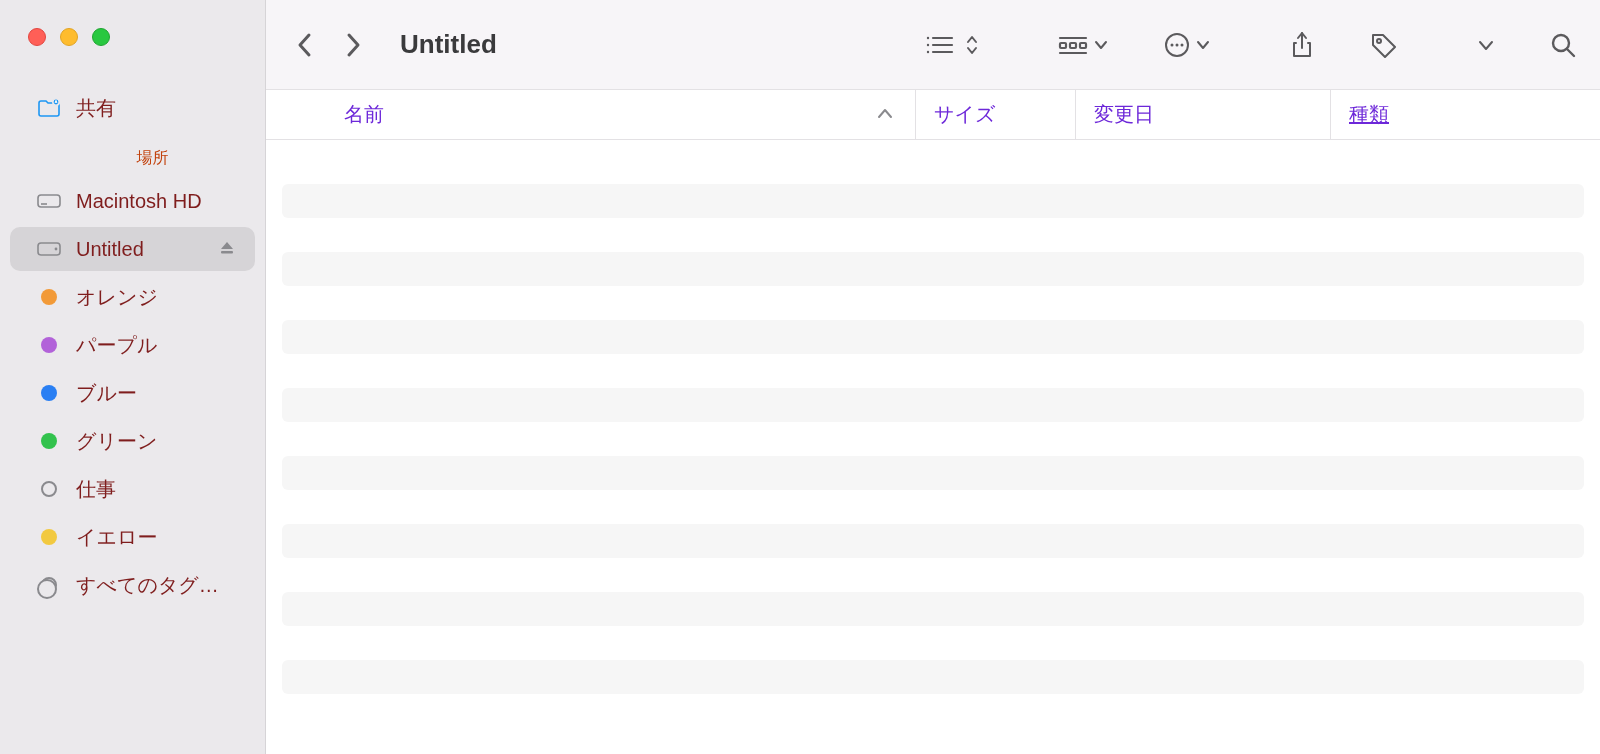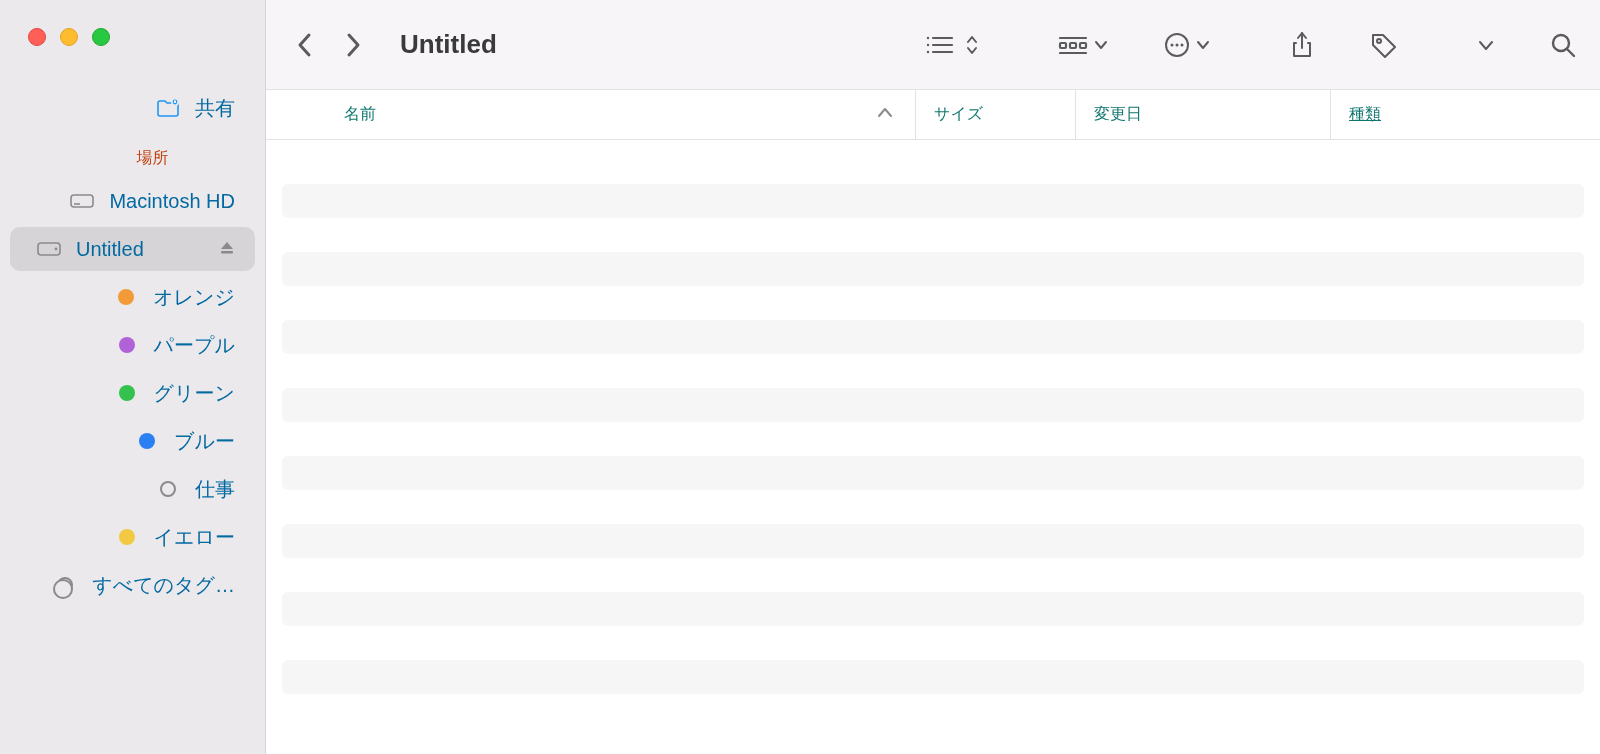--- a/index.html
+++ b/index.html
@@ -35,24 +35,23 @@
 .tl.amber { background: #febc2e; border:1px solid #e1a425;}
 .tl.green { background: #28c840; border:1px solid #20a532;}
 
 .side-item {
   display: flex;
   align-items: center;
   gap: 14px;
   height: 44px;
   padding: 0 20px 0 26px;
   font-size: 20px;
-  color: #0369a1;
+  color: #7f1d1d;
   border-radius: 10px;
   margin: 2px 10px;
-  justify-content: flex-end;
 }
 .side-item.selected {
   background: #d6d4d7;
 }
 .side-group-label {
   font-size: 16px;
   color: #c2410c;
   padding: 16px 0 8px 40px;
   text-align: center;
 }
@@ -99,22 +98,22 @@
   gap:6px;
 }
 .tb-gap-lg { width:64px; }
 .tb-gap-md { width:40px; }
 
 .columns {
   display:flex;
   align-items:flex-end;
   height:50px;
   border-bottom:1px solid #e3e1e4;
-  font-size:16px;
-  color:#0f766e;
+  font-size:20px;
+  color:#6d28d9;
 }
 .col {
   display:flex; align-items:center;
   height:100%;
   border-right:1px solid #e3e1e4;
   padding: 0 18px;
 }
 .col:last-child { border-right:none; }
 .col-name { width:650px; padding-left:78px; font-weight:500; justify-content:space-between;}
 .col-date { width:255px; }
@@ -193,29 +192,29 @@
     <span>オレンジ</span>
   </div>
   <div class="side-item">
     <span class="side-icon">
         <span class="tag-dot" style="background:#b262d9"></span>
       </span>
     <span>パープル</span>
   </div>
   <div class="side-item">
     <span class="side-icon">
+        <span class="tag-dot" style="background:#2a7ff3"></span>
+      </span>
+    <span>ブルー</span>
+  </div>
+  <div class="side-item">
+    <span class="side-icon">
         <span class="tag-dot" style="background:#32c24d"></span>
       </span>
     <span>グリーン</span>
-  </div>
-  <div class="side-item">
-    <span class="side-icon">
-        <span class="tag-dot" style="background:#2a7ff3"></span>
-      </span>
-    <span>ブルー</span>
   </div>
   <div class="side-item">
     <span class="side-icon">
         <span class="tag-dot empty"></span>
       </span>
     <span>仕事</span>
   </div>
   <div class="side-item">
     <span class="side-icon">
         <span class="tag-dot" style="background:#f2c940"></span>

